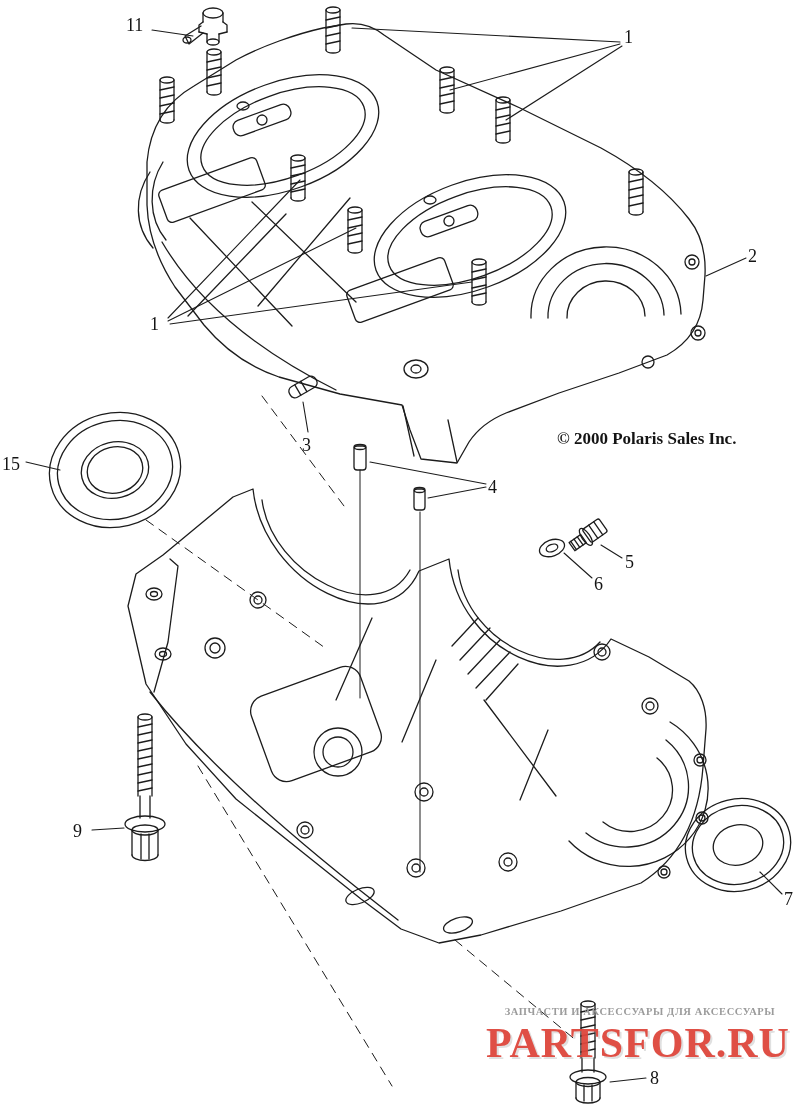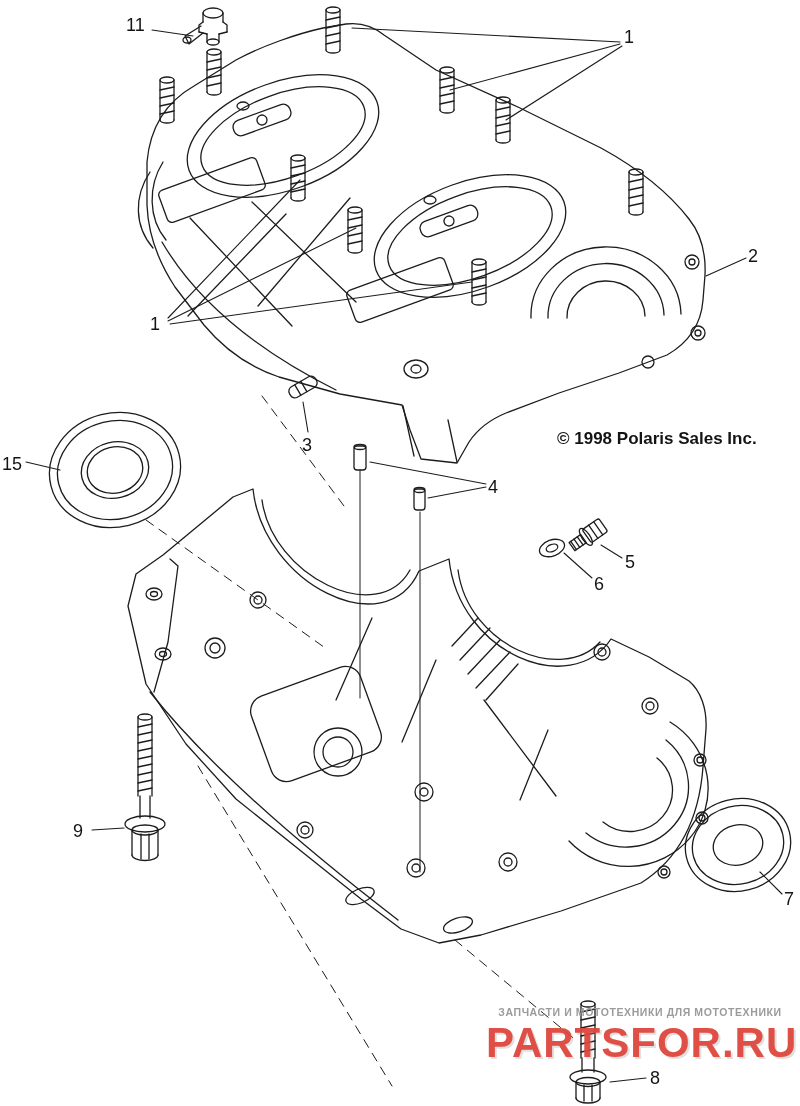--- a/index.html
+++ b/index.html
@@ -1,18 +1,18 @@
 <!DOCTYPE html>
 <html><head>
 <meta charset="utf-8">
 <style>
   html,body { margin:0; padding:0; background:#ffffff; }
   .stage {
     position:relative; width:800px; height:1106px; background:#ffffff;
-    font-family:Liberation Sans, sans-serif; overflow:hidden;
+    font-family:Liberation Serif, serif; overflow:hidden;
   }
   .stage svg { position:absolute; left:0; top:0; }
   .callout {
     position:absolute; font-size:18px; font-weight:500; color:#141414;
     line-height:1; user-select:none;
   }
   .copyright {
     position:absolute; left:557px; top:430px; font-size:17px; font-weight:700;
     color:#141414; line-height:1.1; white-space:nowrap;
   }
@@ -274,18 +274,18 @@
   <div class="callout" style="left:150px; top:315px">1</div>
   <div class="callout" style="left:302px; top:436px">3</div>
   <div class="callout" style="left:488px; top:478px">4</div>
   <div class="callout" style="left:2px;   top:455px">15</div>
   <div class="callout" style="left:625px; top:553px">5</div>
   <div class="callout" style="left:594px; top:575px">6</div>
   <div class="callout" style="left:73px;  top:822px">9</div>
   <div class="callout" style="left:784px; top:890px">7</div>
   <div class="callout" style="left:650px; top:1069px">8</div>
 
-  <div class="copyright">© 1998 Polaris Sales Inc.</div>
-
-  <div class="wm-tagline">ЗАПЧАСТИ И МОТОТЕХНИКИ ДЛЯ МОТОТЕХНИКИ</div>
+  <div class="copyright">© 2000 Polaris Sales Inc.</div>
+
+  <div class="wm-tagline">ЗАПЧАСТИ И АКСЕССУАРЫ ДЛЯ АКСЕССУАРЫ</div>
   <div class="wm-brand">PARTSFOR.RU</div>
 
 </div>
 
 </body></html>

